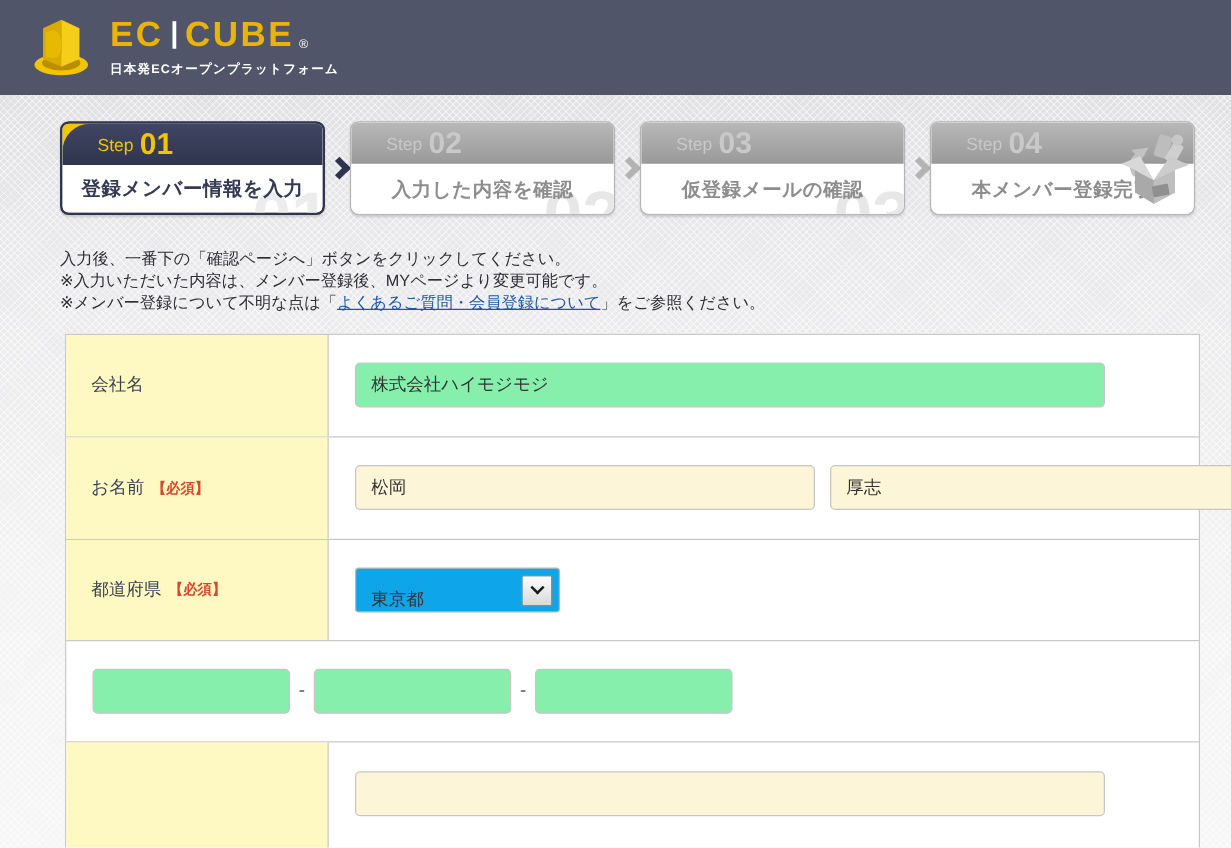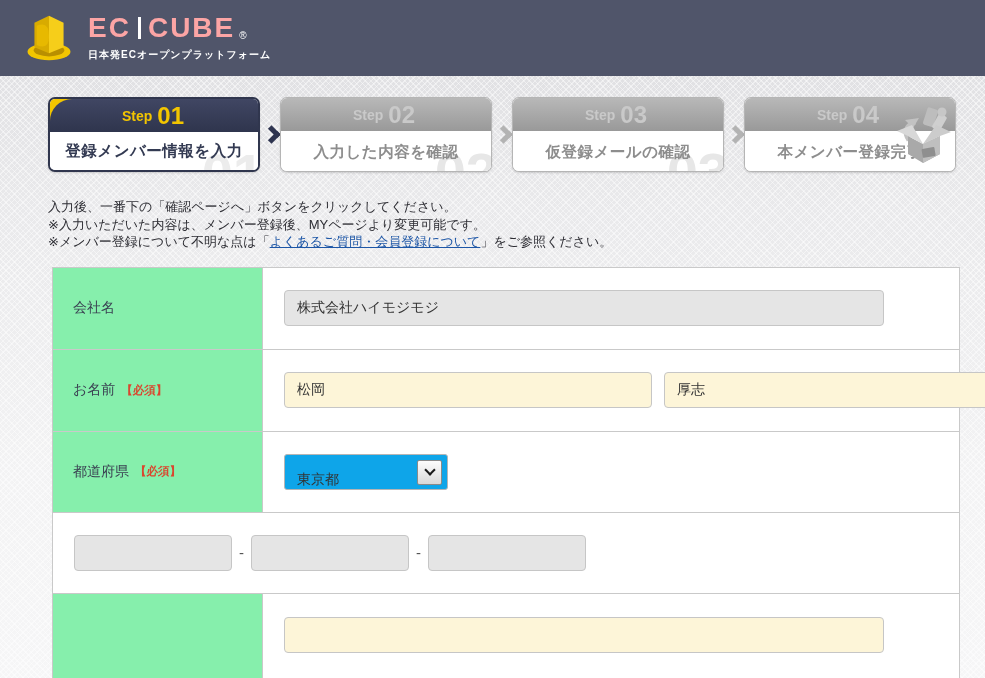--- a/index.html
+++ b/index.html
@@ -12,35 +12,35 @@
       repeating-linear-gradient(45deg, rgba(255,255,255,.45) 0 1px, rgba(0,0,0,0) 1px 4px),
       repeating-linear-gradient(-45deg, rgba(255,255,255,.45) 0 1px, rgba(0,0,0,0) 1px 4px),
       linear-gradient(180deg,#dcdcdf 0%, #e9e9eb 30%, #f3f3f4 70%, #f6f6f7 100%);
   }
 
   
   .site-header { height:76px; background:#50556a; display:flex; align-items:center; padding-left:26px; }
   .logo-icon { width:46px; height:50px; margin-right:16px; flex:0 0 auto; }
   .logo-text-block { display:flex; flex-direction:column; }
   .logo-row { display:flex; align-items:center; }
-  .brand { color:#fca5a5; font-weight:bold; font-size:28px; letter-spacing:2px; line-height:1; }
+  .brand { color:#eab308; font-weight:bold; font-size:28px; letter-spacing:2px; line-height:1; }
   .logo-bar { width:3px; height:22px; background:#fff; margin:0 7px; }
   .reg-mark { color:#fff; font-size:10px; align-self:flex-end; margin:0 0 1px 4px; }
   .tagline { color:#fff; font-size:10px; font-weight:bold; letter-spacing:1px; margin-top:6px; }
 
   
   .steps-bar { display:flex; align-items:center; margin:21px 0 0 48px; }
   .step { width:212px; height:75px; border-radius:7px; position:relative; overflow:hidden;
           background:#fff; border:1px solid #b5b5b5; box-shadow:0 1px 2px rgba(0,0,0,.15); flex:0 0 auto; }
   .step.active { border:2px solid #30364e; }
   .step.active::before { content:""; position:absolute; top:0; left:0; width:30px; height:30px; background:#f2c500; z-index:0; }
   .step-head { height:33px; display:flex; align-items:center; padding-left:28px; position:relative; z-index:1;
                background:linear-gradient(180deg,#b8b8b8,#999); }
   .step.active .step-head { background:linear-gradient(180deg,#404663,#2f354d); border-top-left-radius:22px; }
-  .step-word { font-size:14px; font-weight:bold; color:#cécfcf;margin-left:44px; }
+  .step-word { font-size:14px; font-weight:normal; color:#cécfcf; }
   .step .step-word { color:#c9c9c9; }
   .step.active .step-word { color:#f2c500; }
   .step-num { font-size:24px; font-weight:bold; color:#c9c9c9; margin-left:5px; line-height:1; }
   .step.active .step-num { color:#f2c500; }
   .step-body { height:42px; background:#fff; display:flex; align-items:center; justify-content:center; position:relative; }
   .step.active .step-body { height:38px; }
   .step-title { position:relative; z-index:2; font-size:15.5px; font-weight:bold; color:#8d8d8d; letter-spacing:.5px; }
   .step.active .step-title { color:#333a52;text-align:center; }
   .step-watermark { position:absolute; right:-6px; top:14px; font-size:56px; font-weight:bold; color:#e7e7e7; z-index:1; line-height:1; }
   .step.active .step-watermark { color:#ececec; }
@@ -51,28 +51,28 @@
 
   
   .instructions { margin:26px 0 0 48px; font-size:13px; color:#2d2d33; line-height:17.5px; }
   .req-inline { color:#d9472f; }
   .faq-link { color:#1d56a6; text-decoration:underline; cursor:pointer; }
 
   
   .form-table { margin:16px 0 0 52px; width:908px; background:#fff; border:1px solid #c9c9c9; }
   .form-row { display:flex; border-bottom:1px solid #c9c9c9; }
   .form-row:last-child { border-bottom:none; }
-  .cell-label { width:210px; flex:0 0 auto; background:#86efac; border-right:1px solid #c9c9c9;
+  .cell-label { width:210px; flex:0 0 auto; background:#fef9c3; border-right:1px solid #c9c9c9;
                 display:flex; align-items:center; padding-left:20px; font-size:14px; color:#3a4152; }
   .req-badge { color:#d9472f; font-size:11.5px; margin-left:6px; font-weight:bold; }
   .cell-value { flex:1; display:flex; align-items:center; padding-left:21px; }
   .h82 { height:82px; } .h81 { height:81px; }
   .row-last { height:110px; }
   .row-last .cell-value { align-items:flex-start; padding-top:23px; }
-  input.txt { height:36px; border:1px solid #c6c6c6; border-radius:4px; background:#e5e5e5;
+  input.txt { height:36px; border:1px solid #c6c6c6; border-radius:4px; background:#86efac;
               font-size:14px; color:#333; padding:0 12px; outline:none;
               font-family:"Liberation Sans","DejaVu Sans",sans-serif; }
   input.yellow { background:#fdf5d8; }
   .w600 { width:600px; } .w310 { width:368px; } .w158 { width:158px; }
   .gap12 { margin-left:12px; }
   .dash { color:#555; font-size:15px; margin:0 7px; }
   .select-box { width:164px; height:36px; background:#0ea5e9; border:1px solid #b5b5b5; border-radius:3px;
                 display:flex; align-items:flex-end; position:relative; padding-left:12px; cursor:pointer; }
   .select-value { font-size:14px; color:#333; }
   .select-btn { position:absolute; right:5px; top:5px; width:25px; height:25px; border:1px solid #8a8a8a; border-radius:2px;

